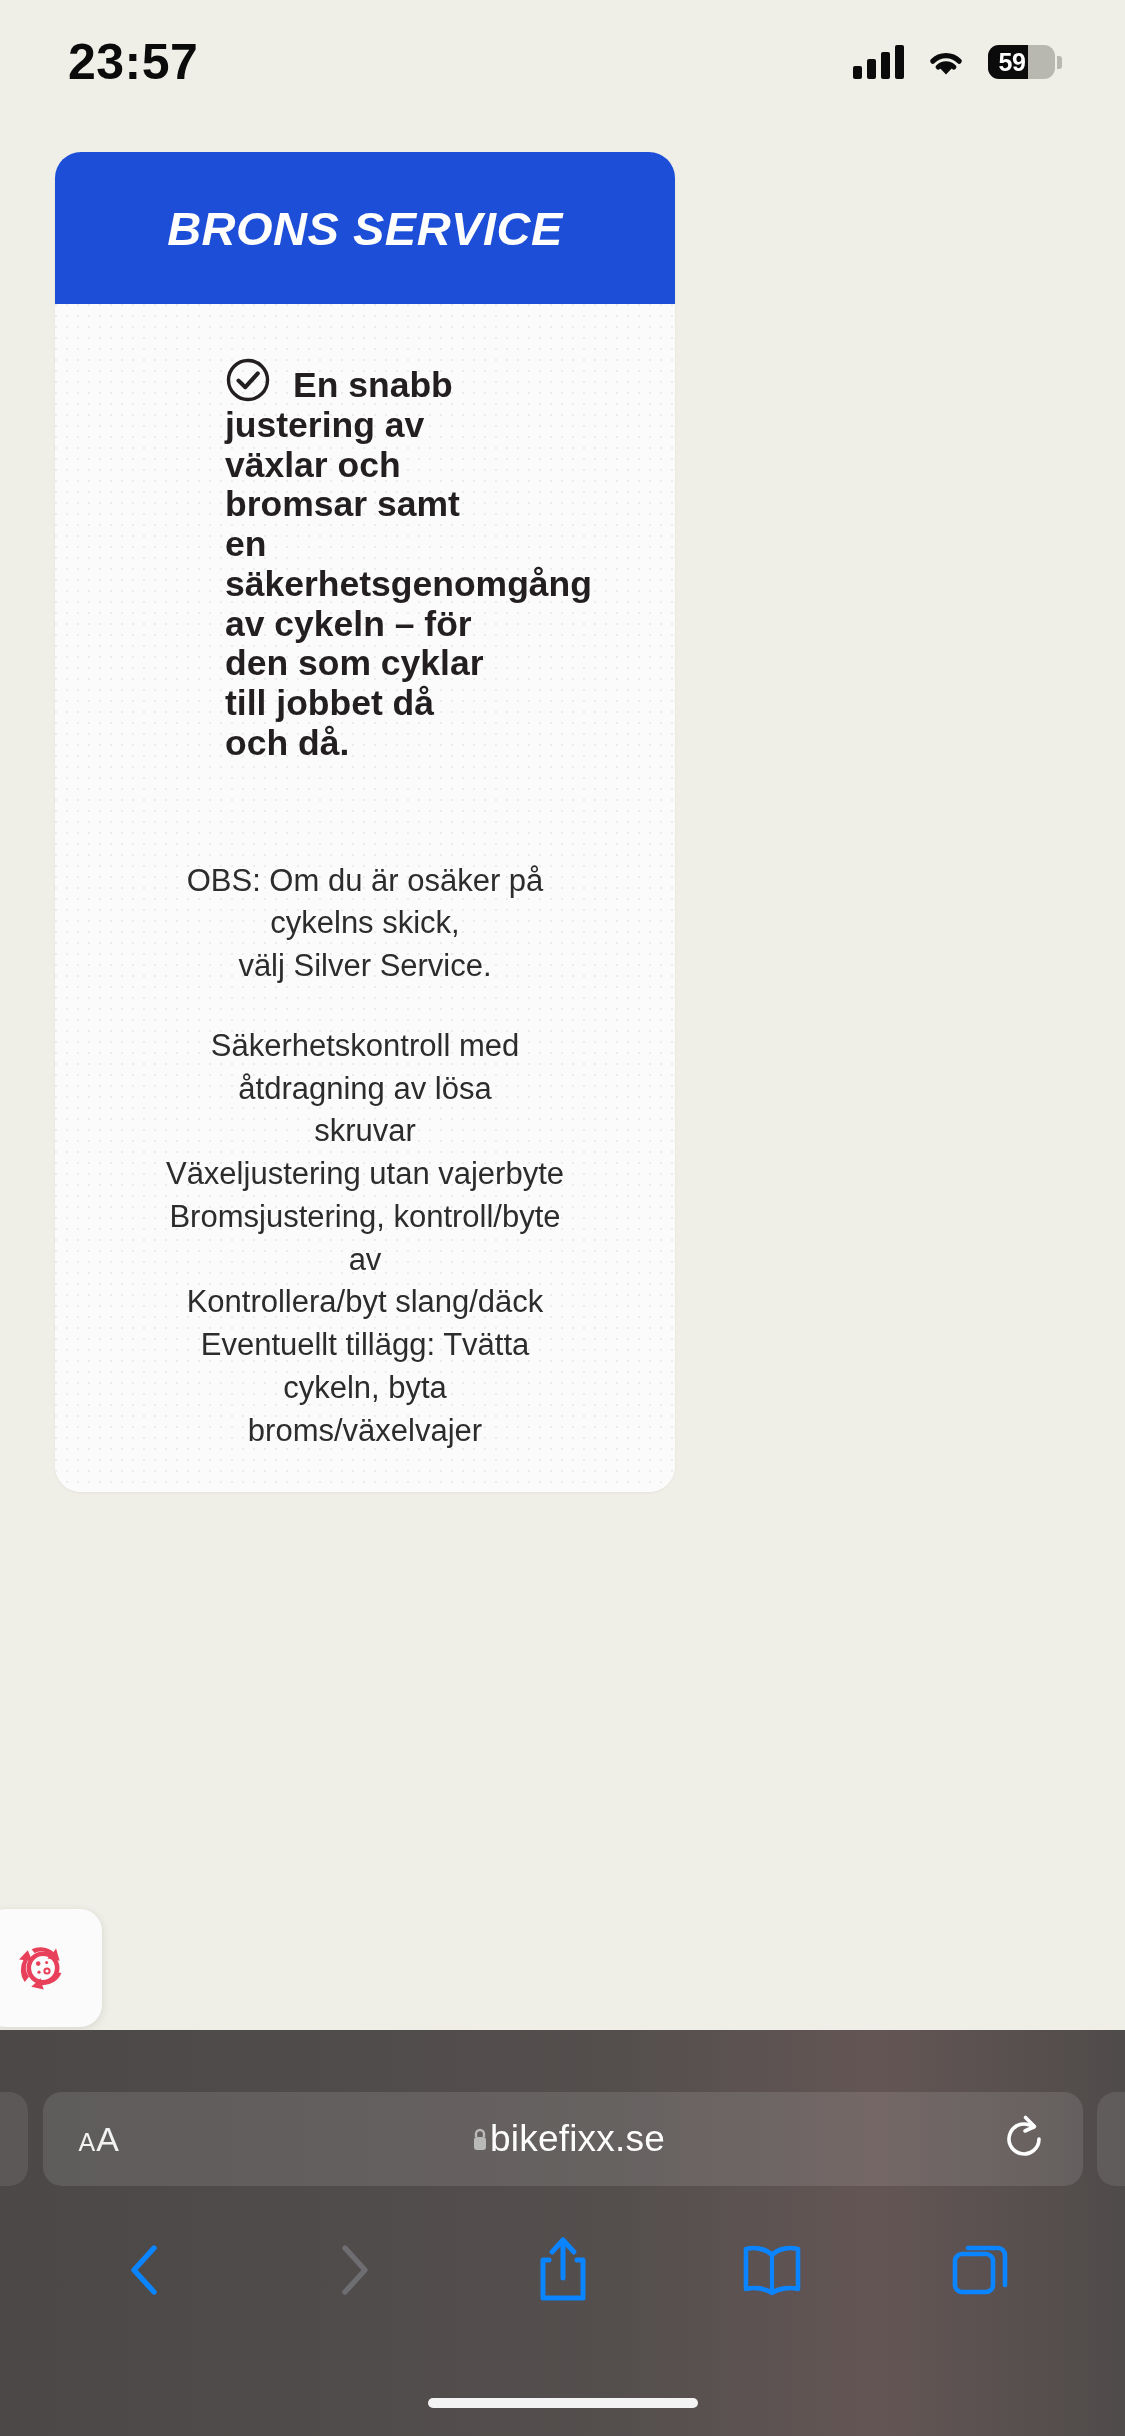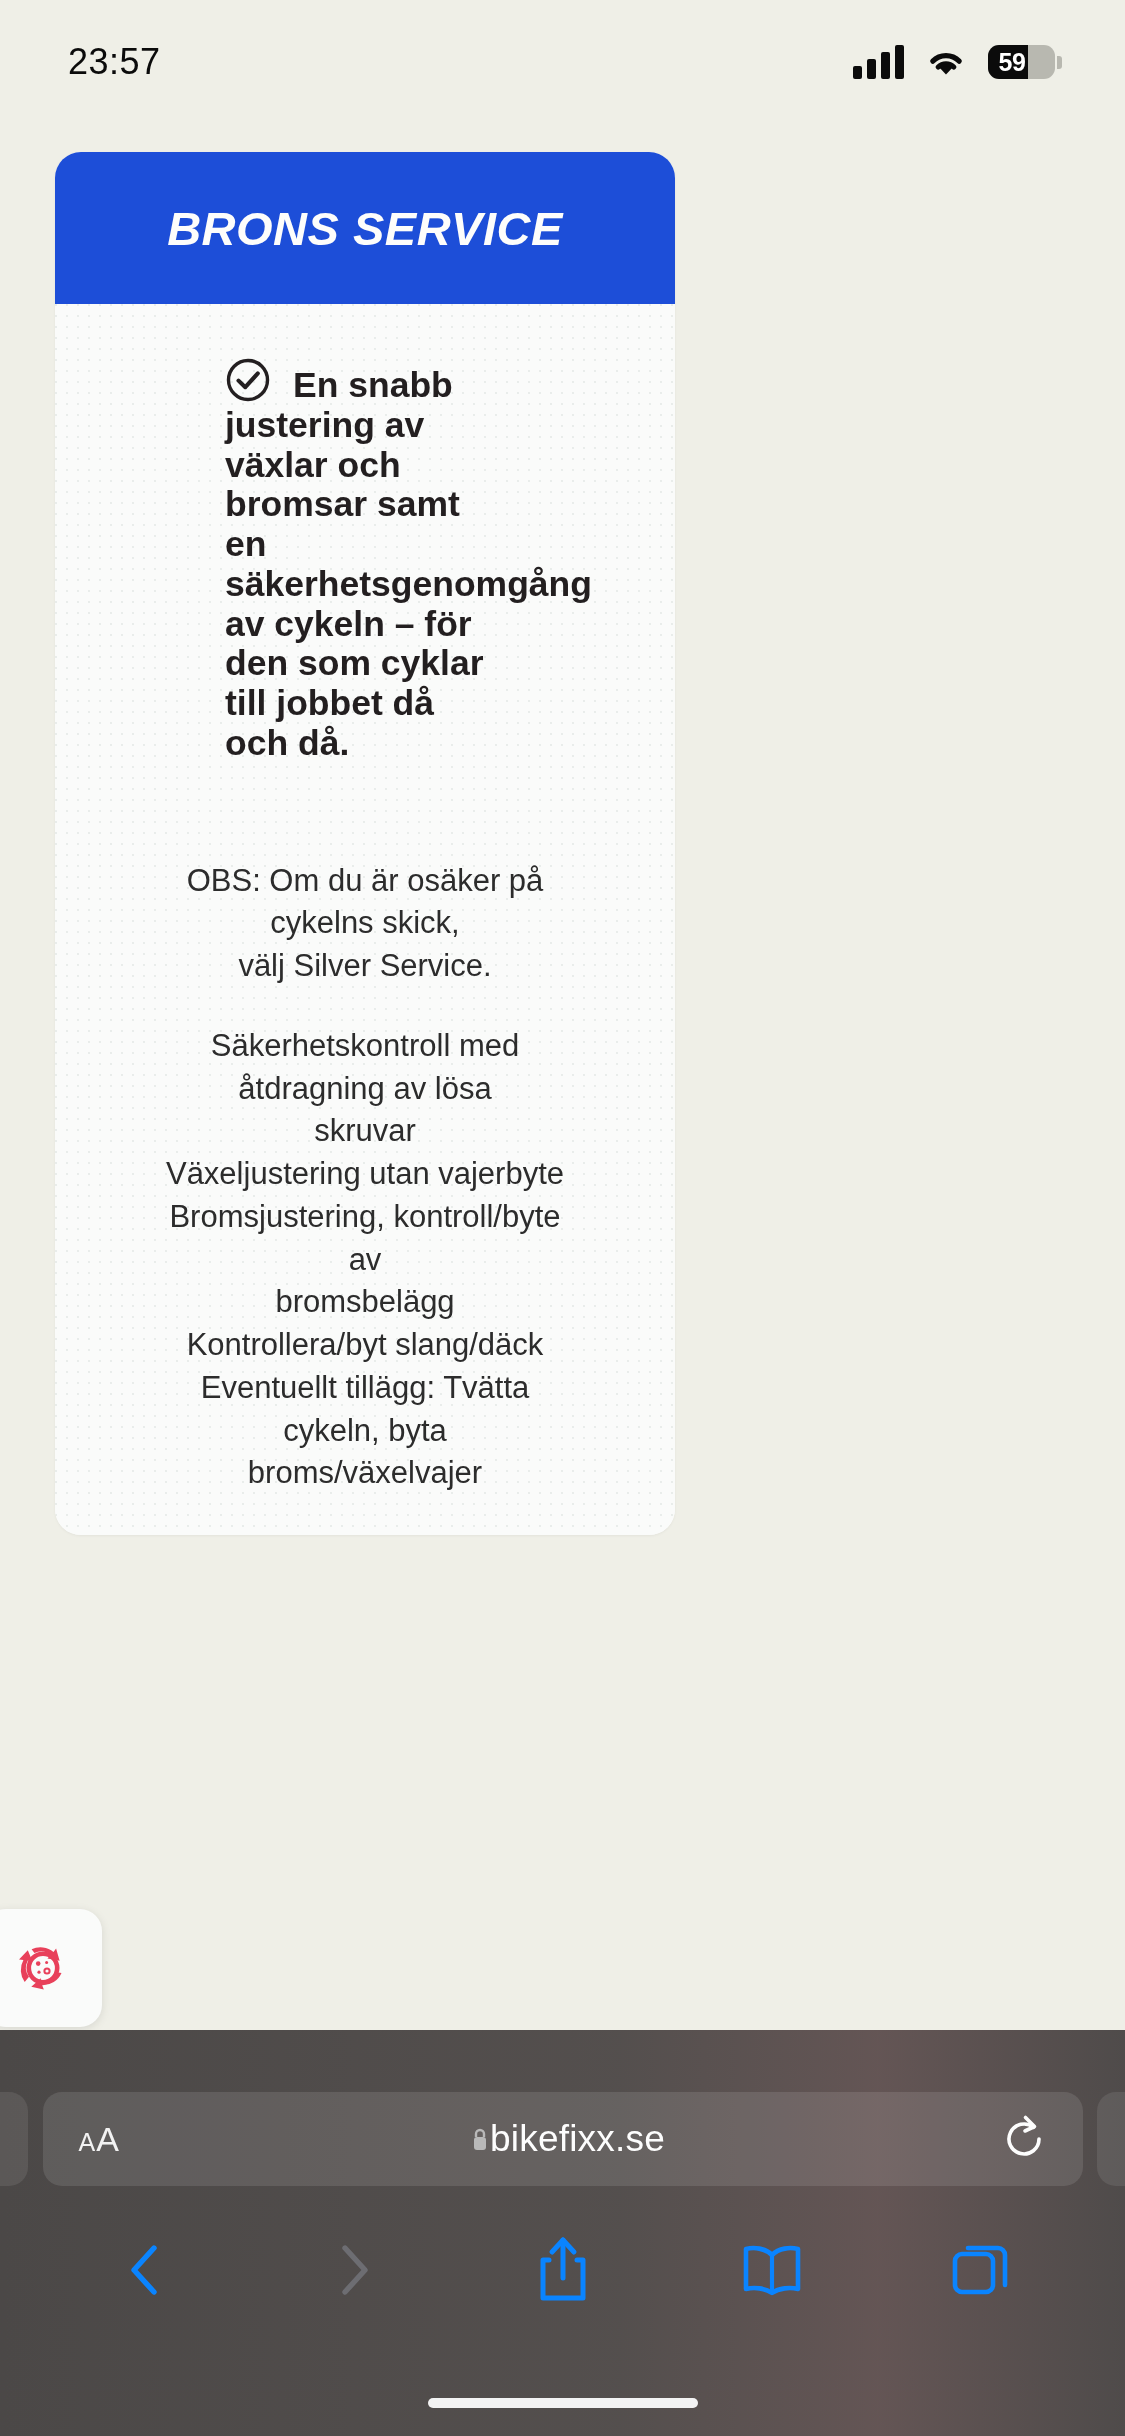--- a/index.html
+++ b/index.html
@@ -19,21 +19,21 @@
   }
 
   
   #statusbar {
     position:absolute; left:0; top:0; width:1125px; height:118px;
     display:flex; align-items:center; justify-content:space-between;
     padding:0 70px 0 68px;
     z-index:5;
   }
   #clock {
-    font-size:36px; font-weight:400; color:#0b0b0b;
+    font-size:50px; font-weight:700; color:#0b0b0b;
     letter-spacing:0.5px; line-height:1;
     padding-top:6px;
   }
   #status-right { display:flex; align-items:flex-end; gap:21px; padding-top:6px; }
 
   .bars { display:flex; align-items:flex-end; gap:5px; height:34px; }
   .bars i { display:block; width:9px; background:#0b0b0b; border-radius:2px; }
   .bars i:nth-child(1){ height:13px; }
   .bars i:nth-child(2){ height:20px; }
   .bars i:nth-child(3){ height:27px; }
@@ -226,21 +226,20 @@
       <div id="fineprint">
         <div class="block">
           <span class="line">OBS: Om du är osäker på cykelns skick,</span>
           <span class="line">välj Silver Service.</span>
         </div>
         <div class="block">
           <span class="line">Säkerhetskontroll med åtdragning av lösa</span>
           <span class="line">skruvar</span>
           <span class="line">Växeljustering utan vajerbyte</span>
           <span class="line">Bromsjustering, kontroll/byte av</span>
-          <span class="line">bromsbelägg</span>
           <span class="line">Kontrollera/byt slang/däck</span>
           <span class="line">Eventuellt tillägg: Tvätta cykeln, byta</span>
           <span class="line">broms/växelvajer</span>
         </div>
       </div>
 
     </div>
   </div>
 
   <div id="cookie-widget">

